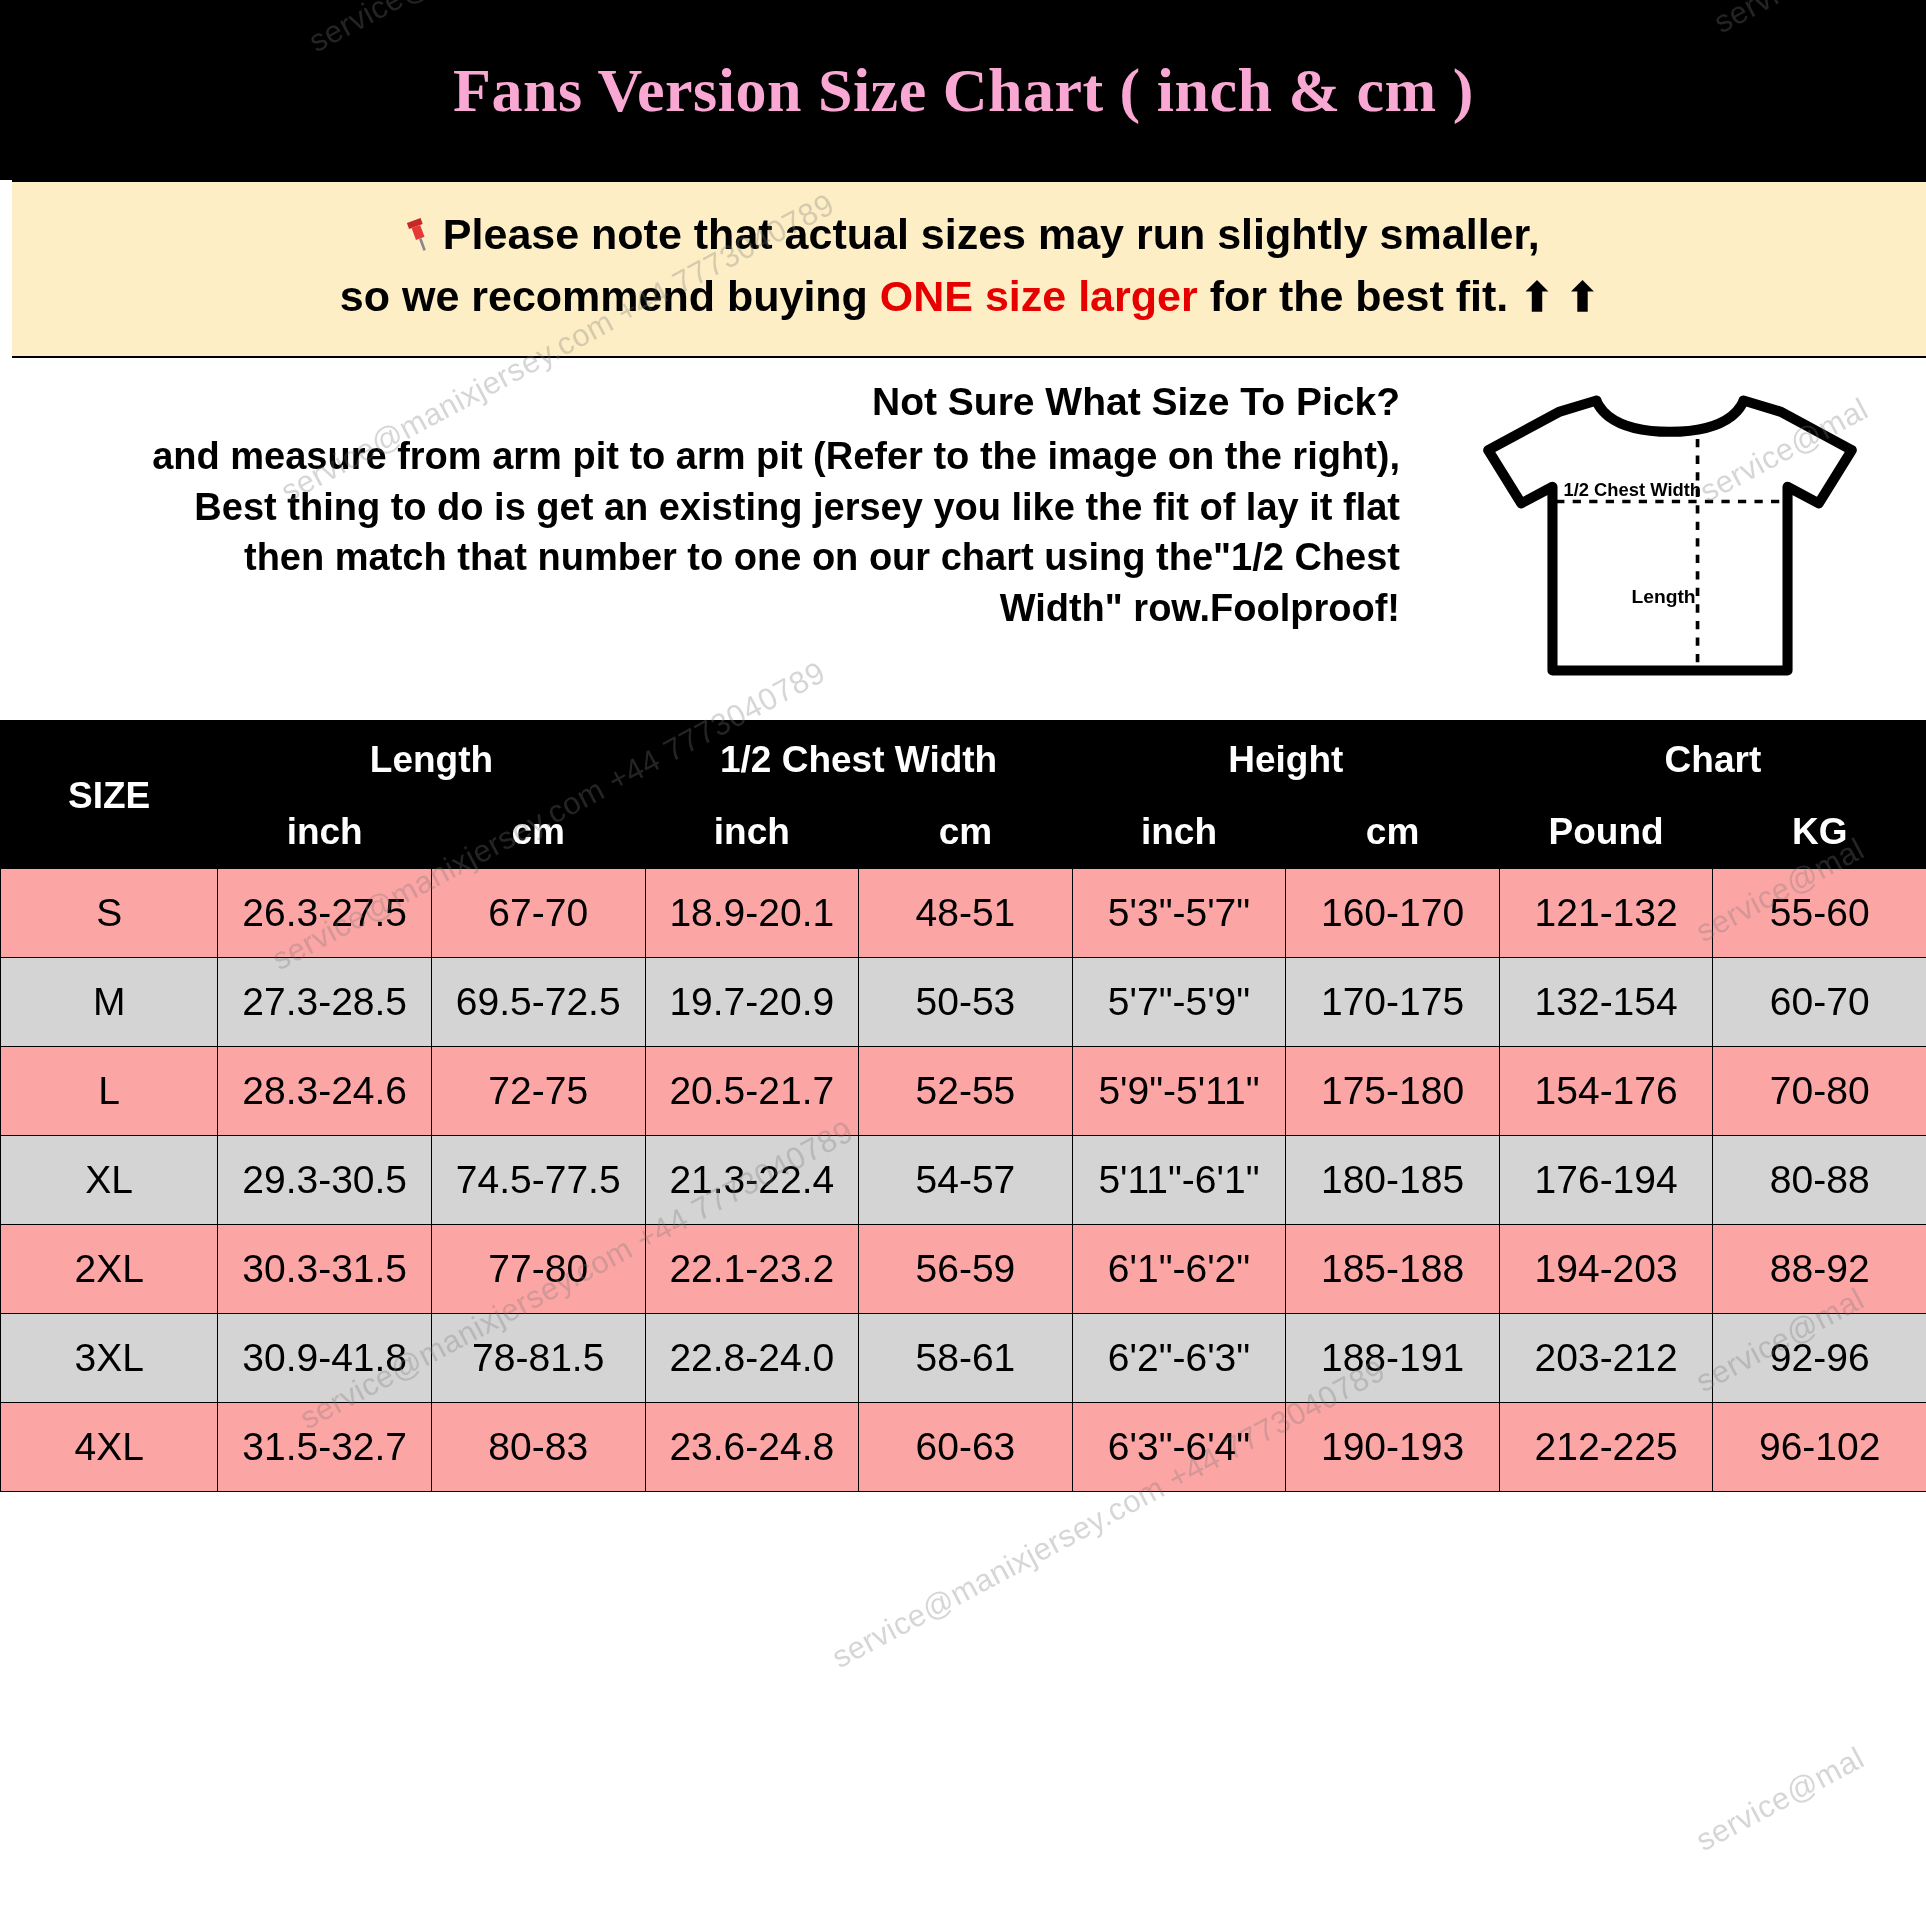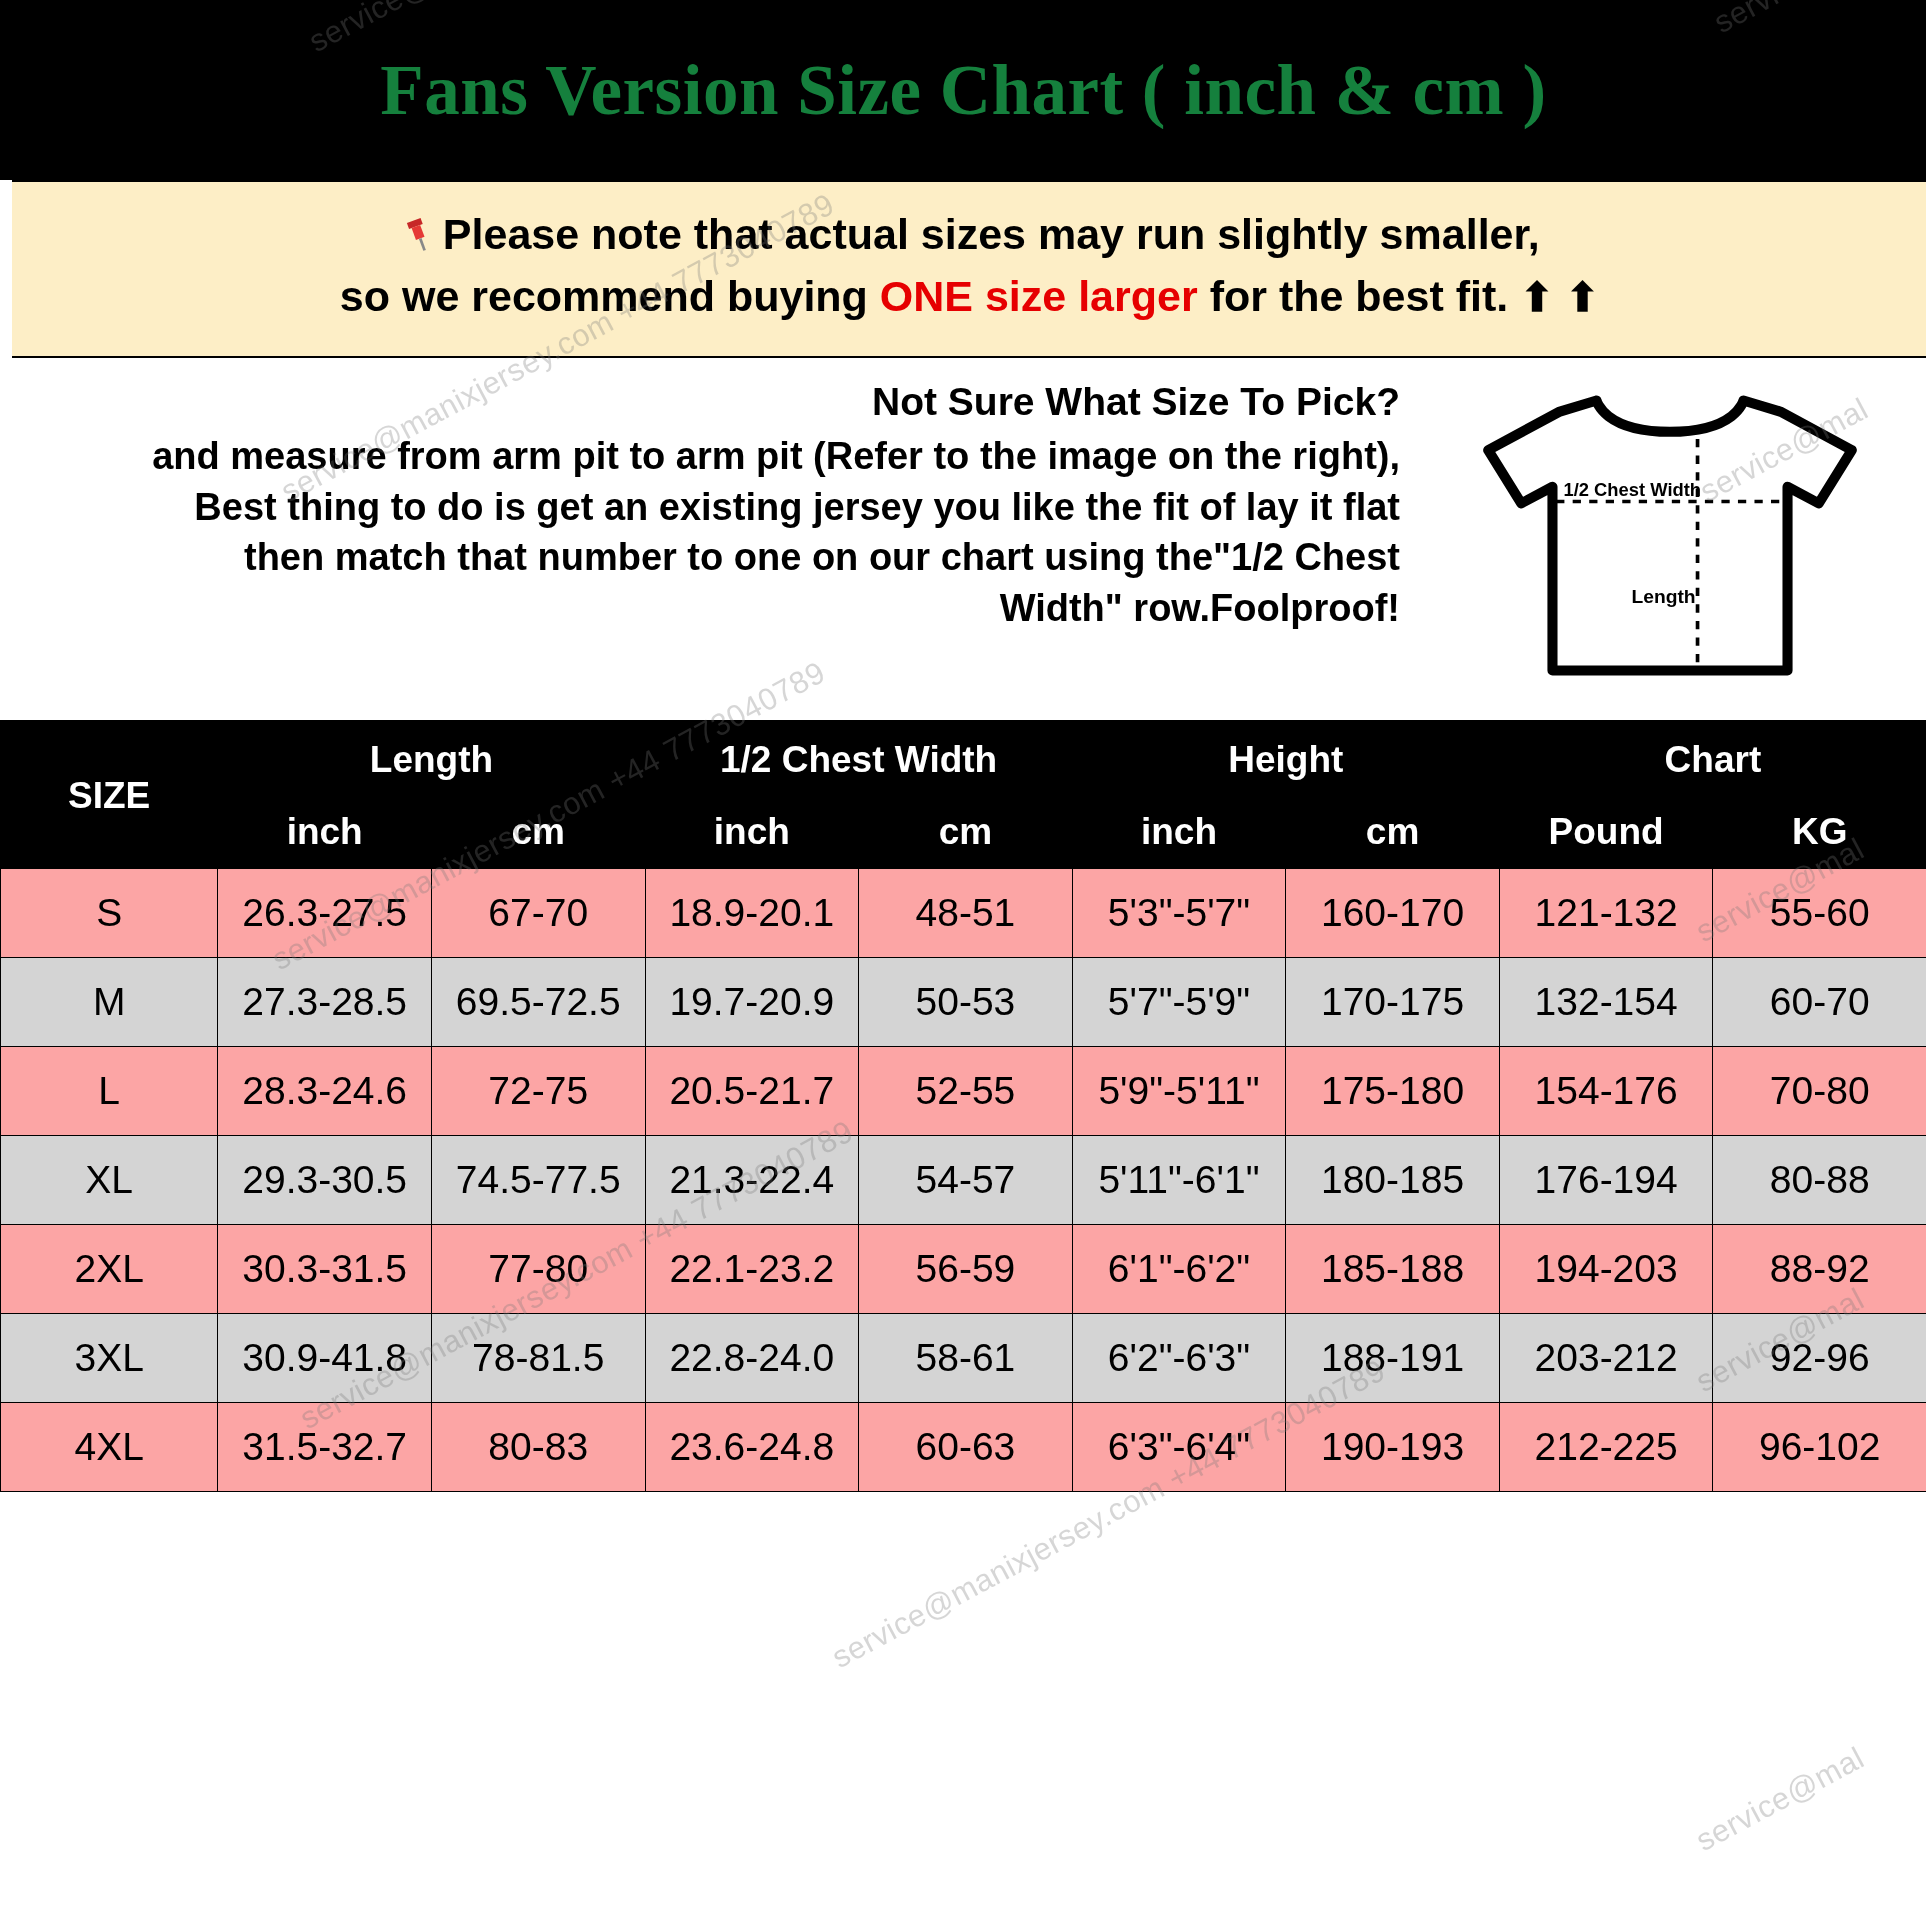--- a/index.html
+++ b/index.html
@@ -38,22 +38,22 @@
   .header-band {
     background: #000000;
     height: 180px;
     display: flex;
     align-items: center;
     justify-content: center;
     position: relative;
     z-index: 10;
   }
   .header-title {
-    color: #15803d;
-    font-size: 71px;
+    color: #f9a8d4;
+    font-size: 62px;
     font-weight: bold;
     font-family: "Liberation Serif", serif;
     letter-spacing: 0.5px;
   }
 
   
   .note-band {
     background: #fdeec6;
     border-top: 2.8px solid #000;
     border-bottom: 2.8px solid #000;

